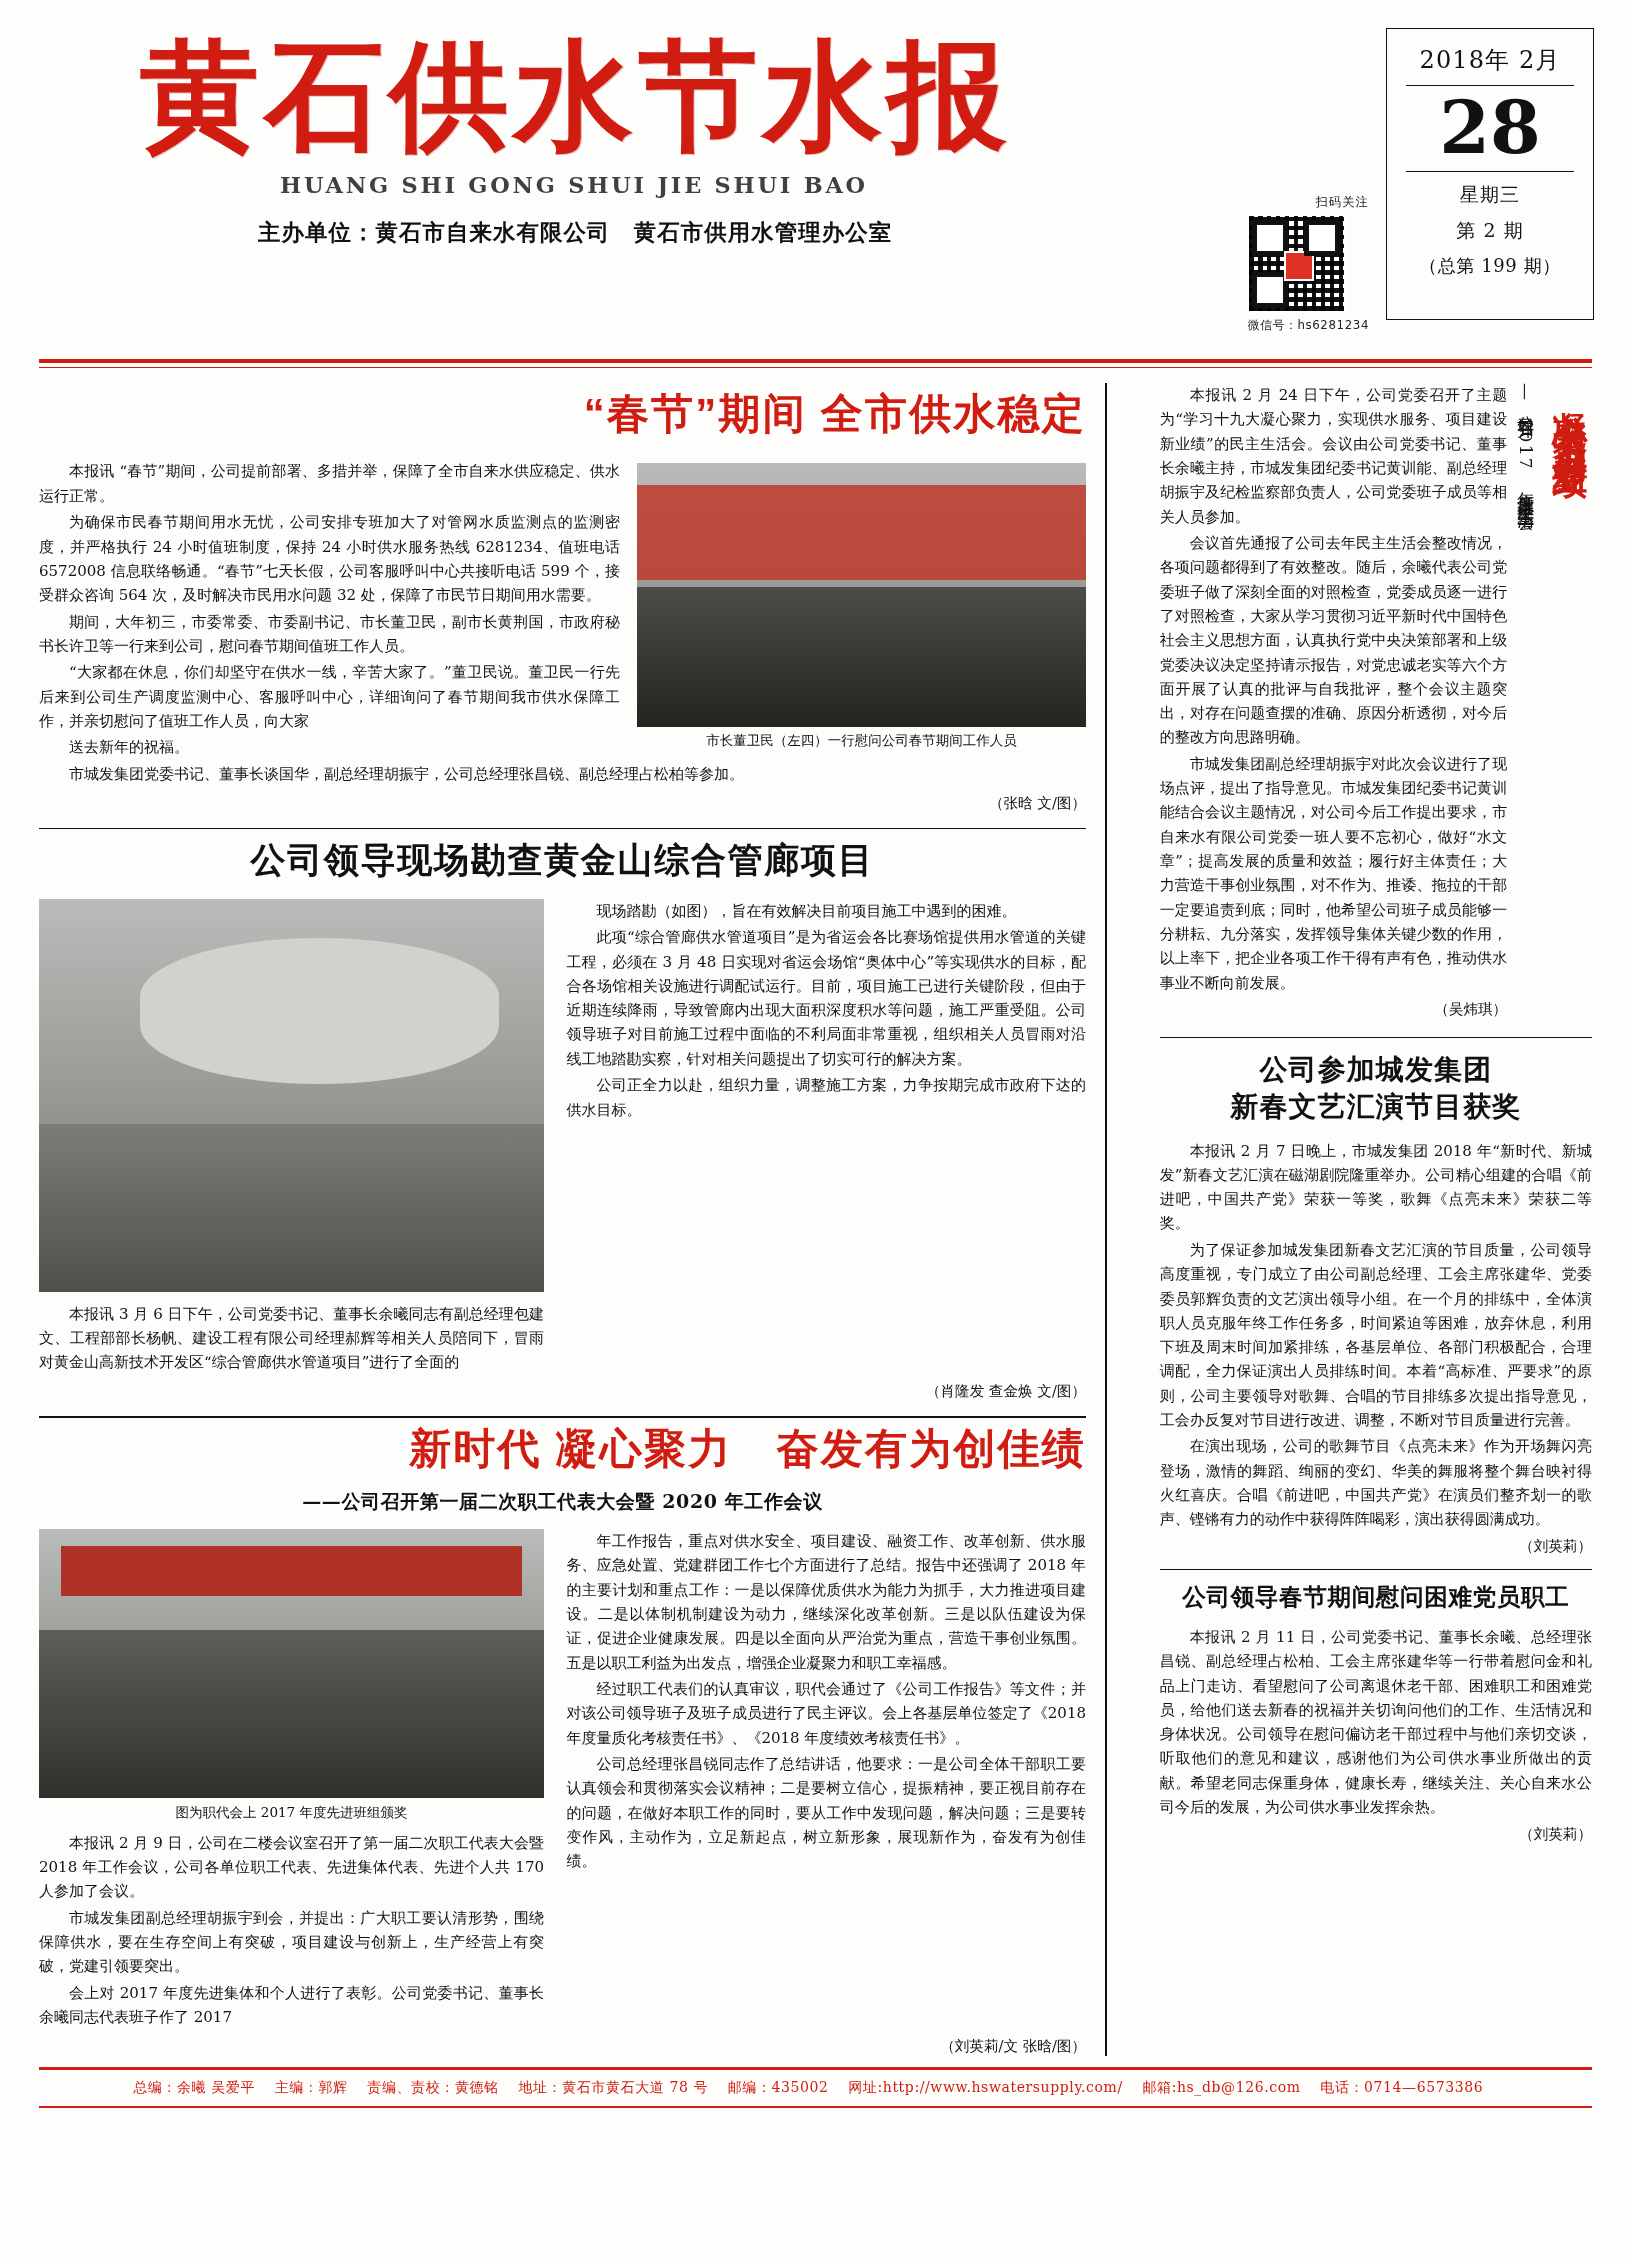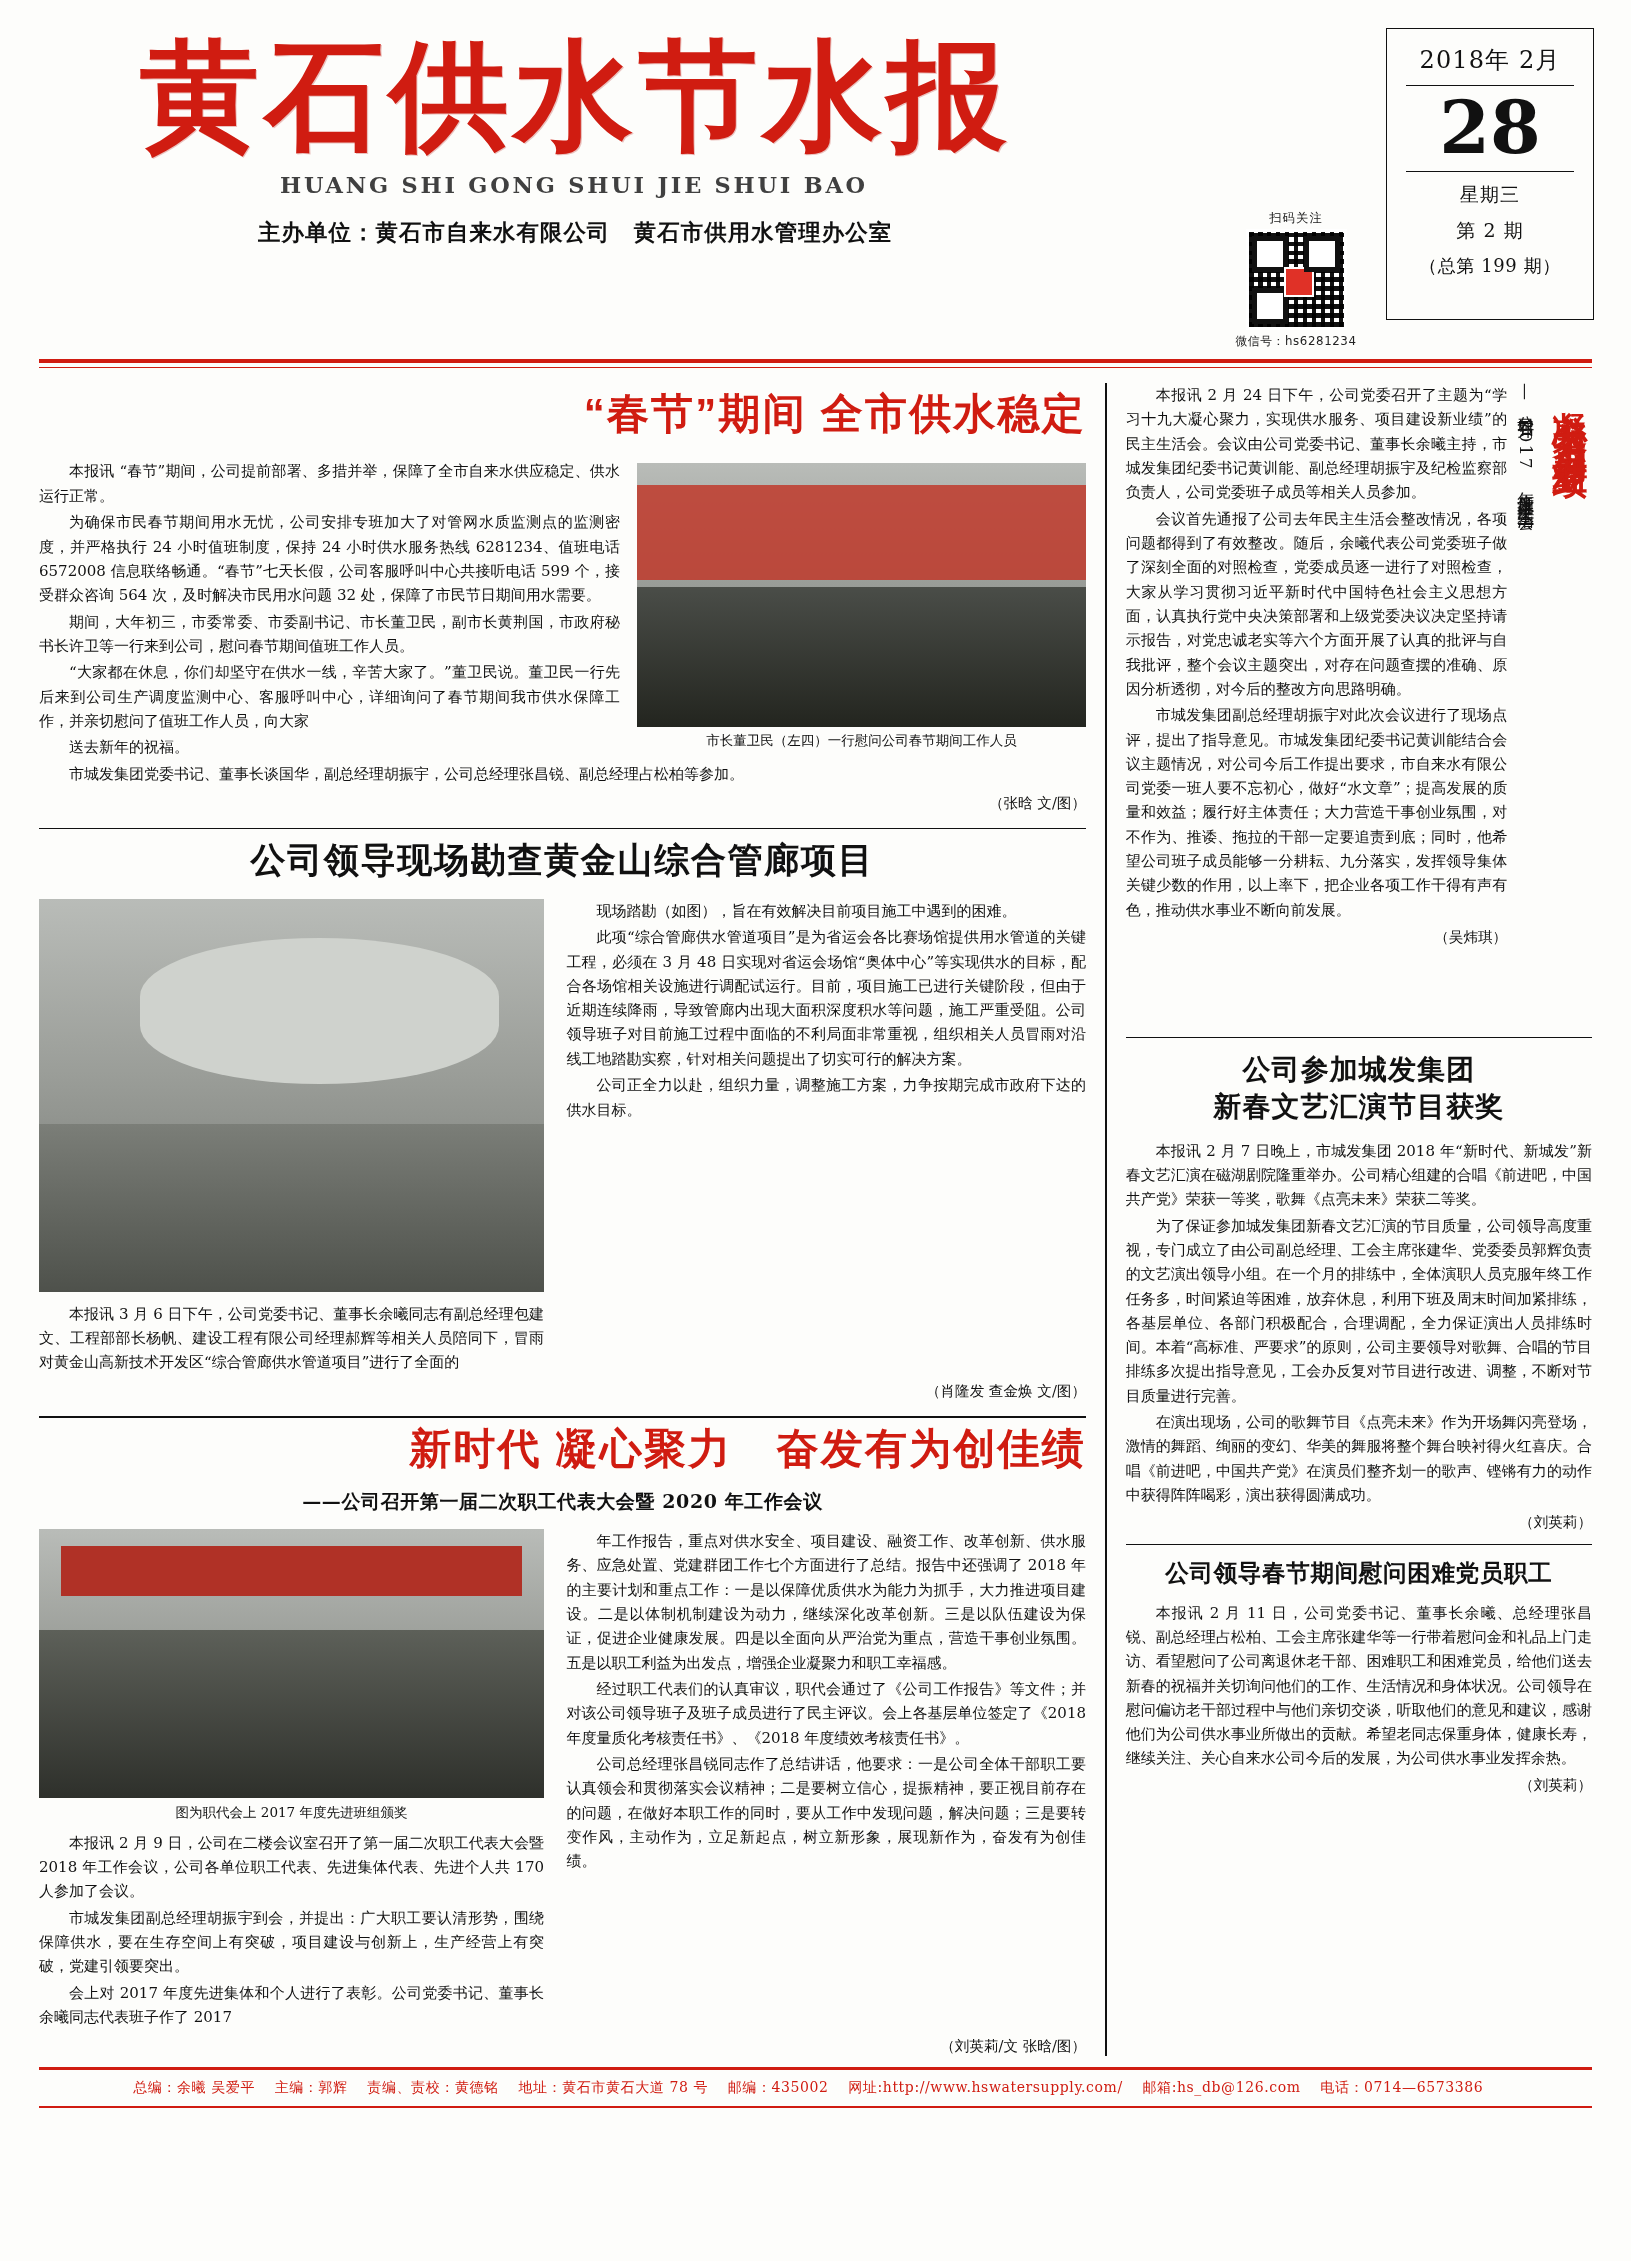--- a/index.html
+++ b/index.html
@@ -29,21 +29,21 @@
     margin:14.6px 0 0 241px;
     font-family:"DejaVu Serif","Liberation Serif",serif;
     font-size:22.4px;font-weight:700;letter-spacing:2.8px;color:#404040;
   }
   .mast-sponsor{
     margin:19px 0 0 219px;
     font-size:22.4px;font-weight:700;letter-spacing:1.1px;color:#111;
     font-family:"DejaVu Serif","Liberation Serif",serif;
   }
   
-  .qr-block{position:absolute;left:1223px;top:210px;width:146px;text-align:center;}
+  .qr-block{position:absolute;left:1223px;top:194px;width:146px;text-align:right;}
   .qr-label{font-size:12.3px;color:#222;margin-bottom:3.4px;letter-spacing:1.1px;}
   .qr-img{width:95px;height:95px;margin:0 auto;background:
     repeating-linear-gradient(90deg,#111 0 4.5px,#fff 4.5px 9px),
     repeating-linear-gradient(0deg,#111 0 4.5px,transparent 4.5px 9px);
     background-blend-mode:multiply;border:2.2px solid #fff;outline:1.1px solid #fff;position:relative;}
   .qr-img:before,.qr-img:after{
     content:"";position:absolute;width:26px;height:26px;border:5.6px solid #111;background:#fff;}
   .qr-img:before{left:3.4px;top:3.4px;}
   .qr-img:after{right:3.4px;top:3.4px;}
   .qr-corner3{position:absolute;left:3.4px;bottom:3.4px;width:26px;height:26px;border:5.6px solid #111;background:#fff;}
@@ -65,21 +65,21 @@
   .datebox .tot{font-size:18px;letter-spacing:0.6px;}
 
   
   .rule-red{height:3.9px;background:#d01c11;margin:0 39px;}
   .rule-red2{height:1.7px;background:#d01c11;margin:3.9px 39px 0 39px;}
 
   
   .content{display:flex;padding:14.6px 39px 0 39px;box-sizing:border-box;gap:0;}
   .col-left{width:1066px;padding-right:19px;box-sizing:border-box;}
   .vdiv{width:1.7px;background:#111;align-self:stretch;}
-  .col-right{width:auto;flex:1;padding-left:19px;box-sizing:border-box;}
+  .col-right{width:auto;flex:1;padding-left:19px;box-sizing:border-box;margin-left:34px;}
 
   .headline-red{
     color:#d01c11;font-weight:700;text-align:right;
     font-family:Liberation Sans, sans-serif;
     font-size:42px;letter-spacing:2.2px;margin:3.4px 0 17px 0;
   }
   .headline-black{
     color:#111;font-weight:700;text-align:center;
     font-family:"DejaVu Serif","Liberation Serif",serif;
     font-size:35px;letter-spacing:1.7px;margin:7.9px 0 14.6px 0;

